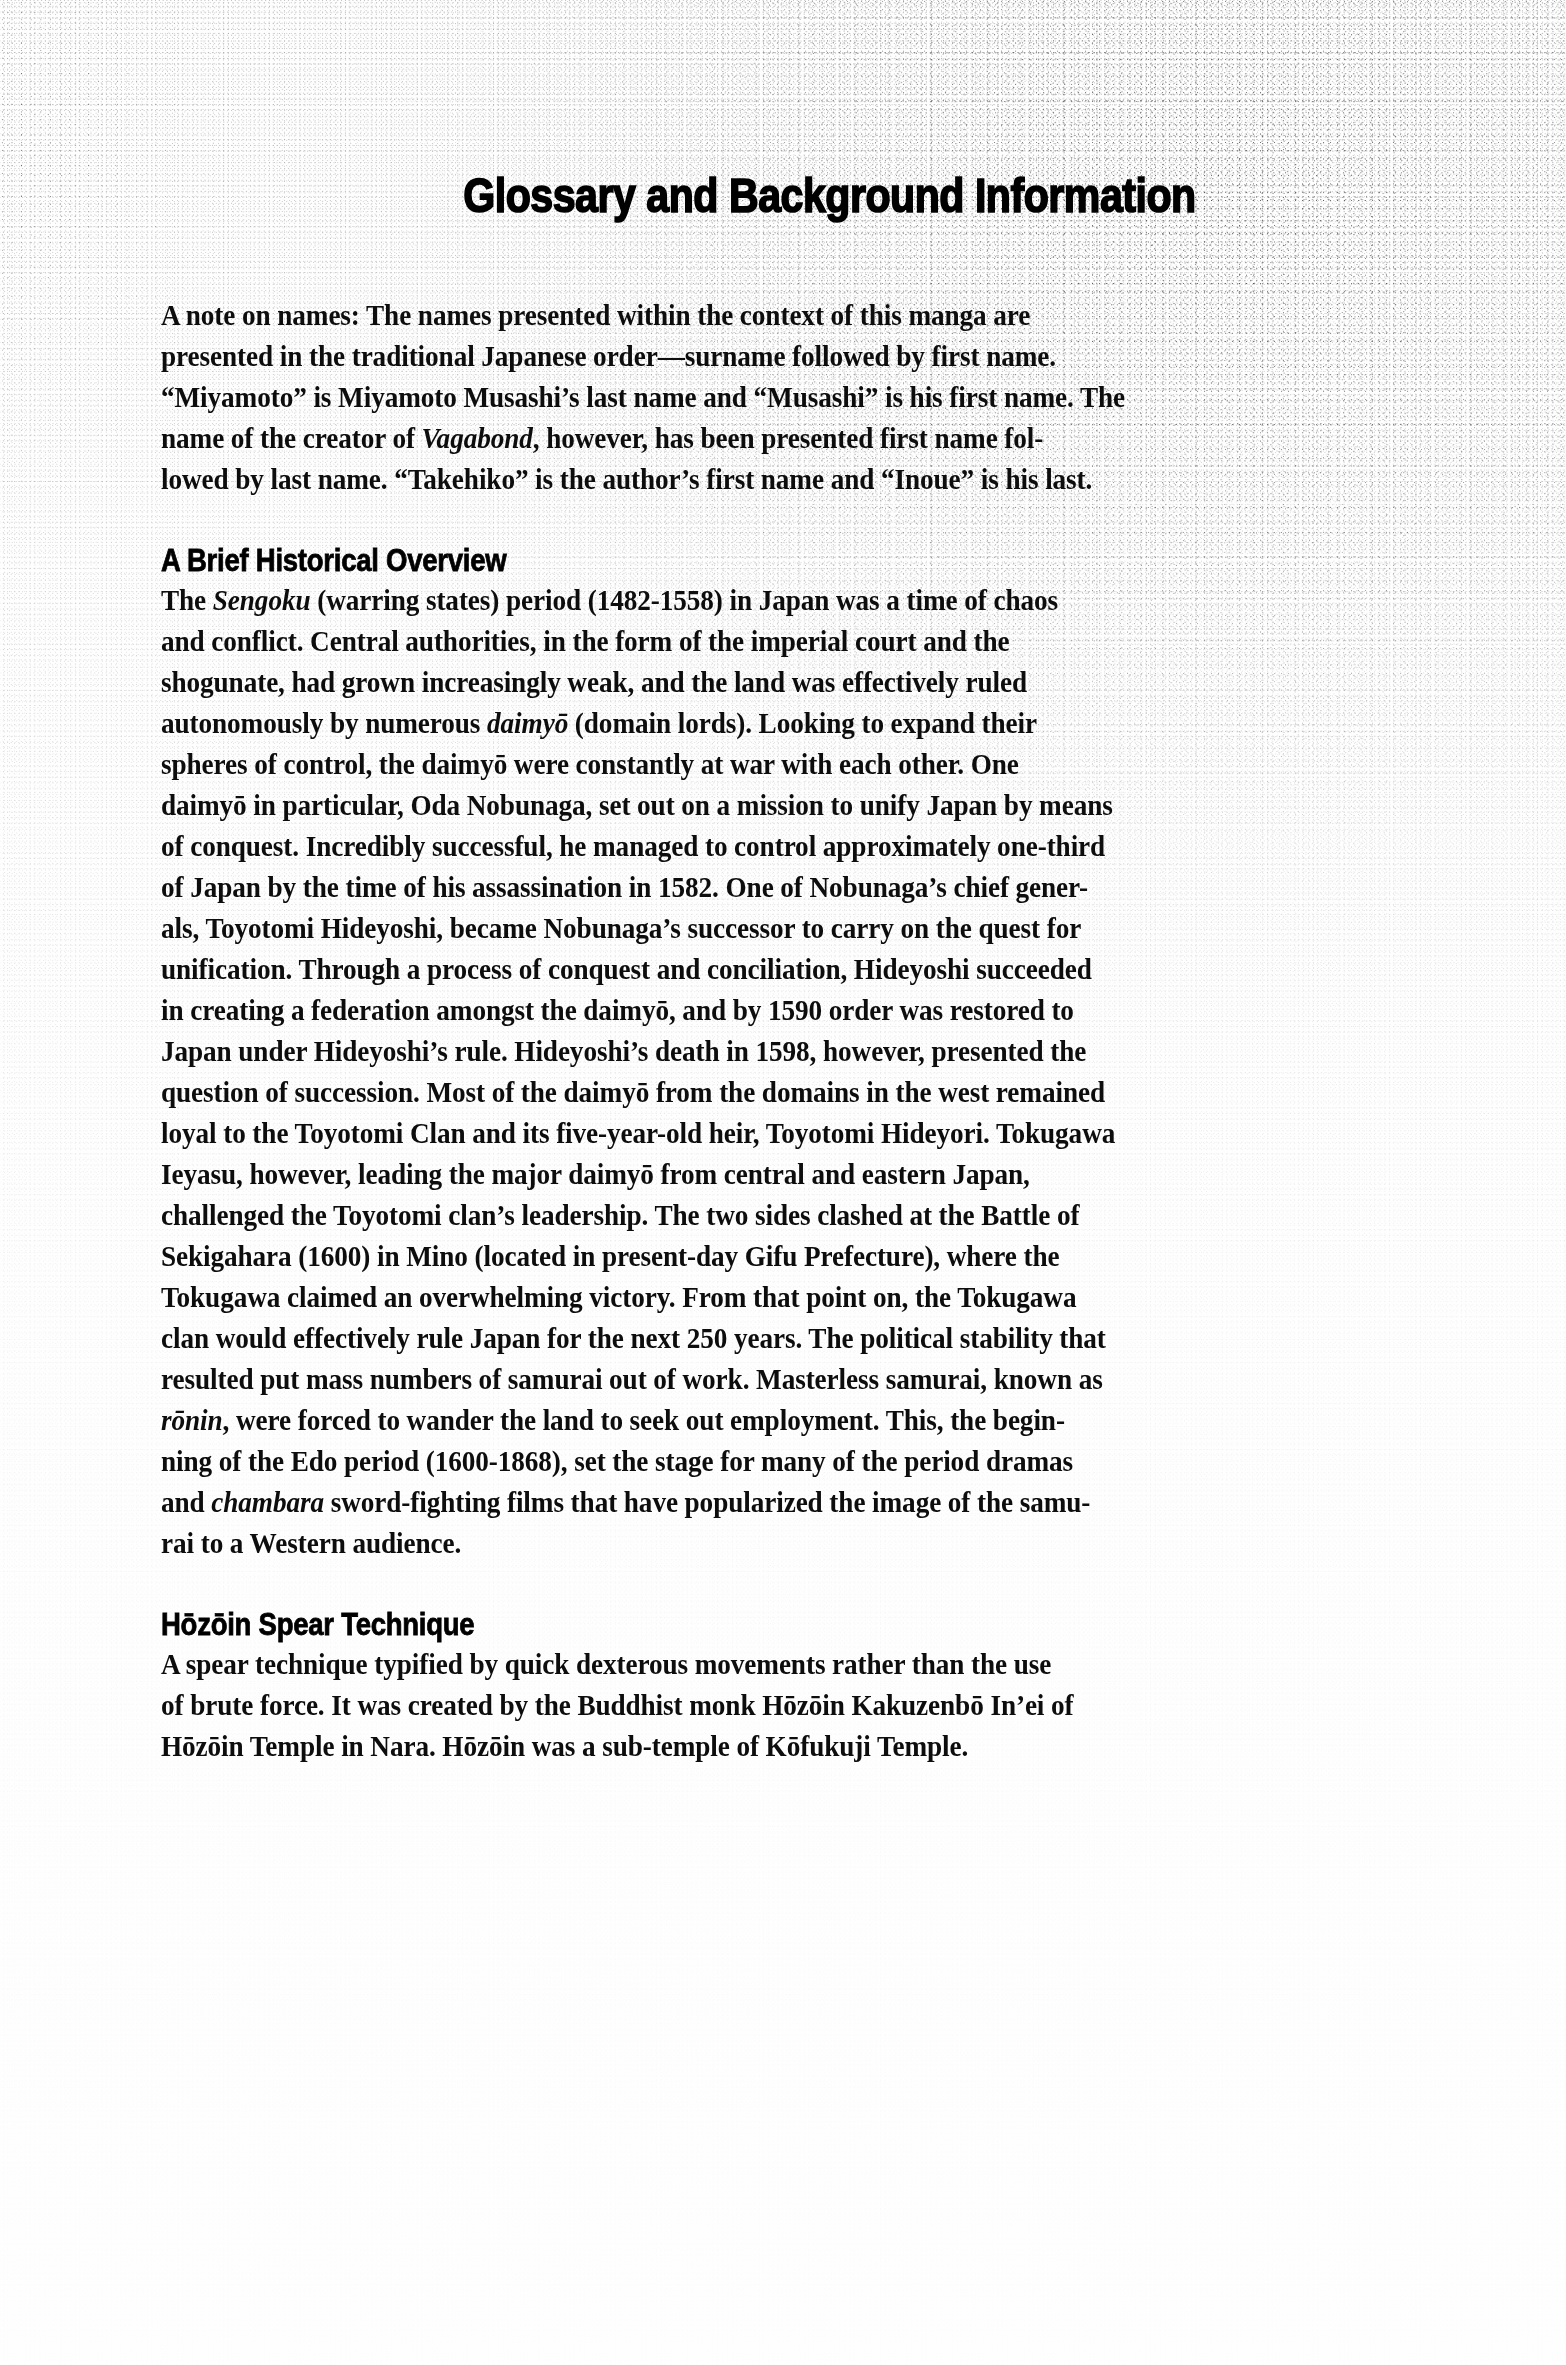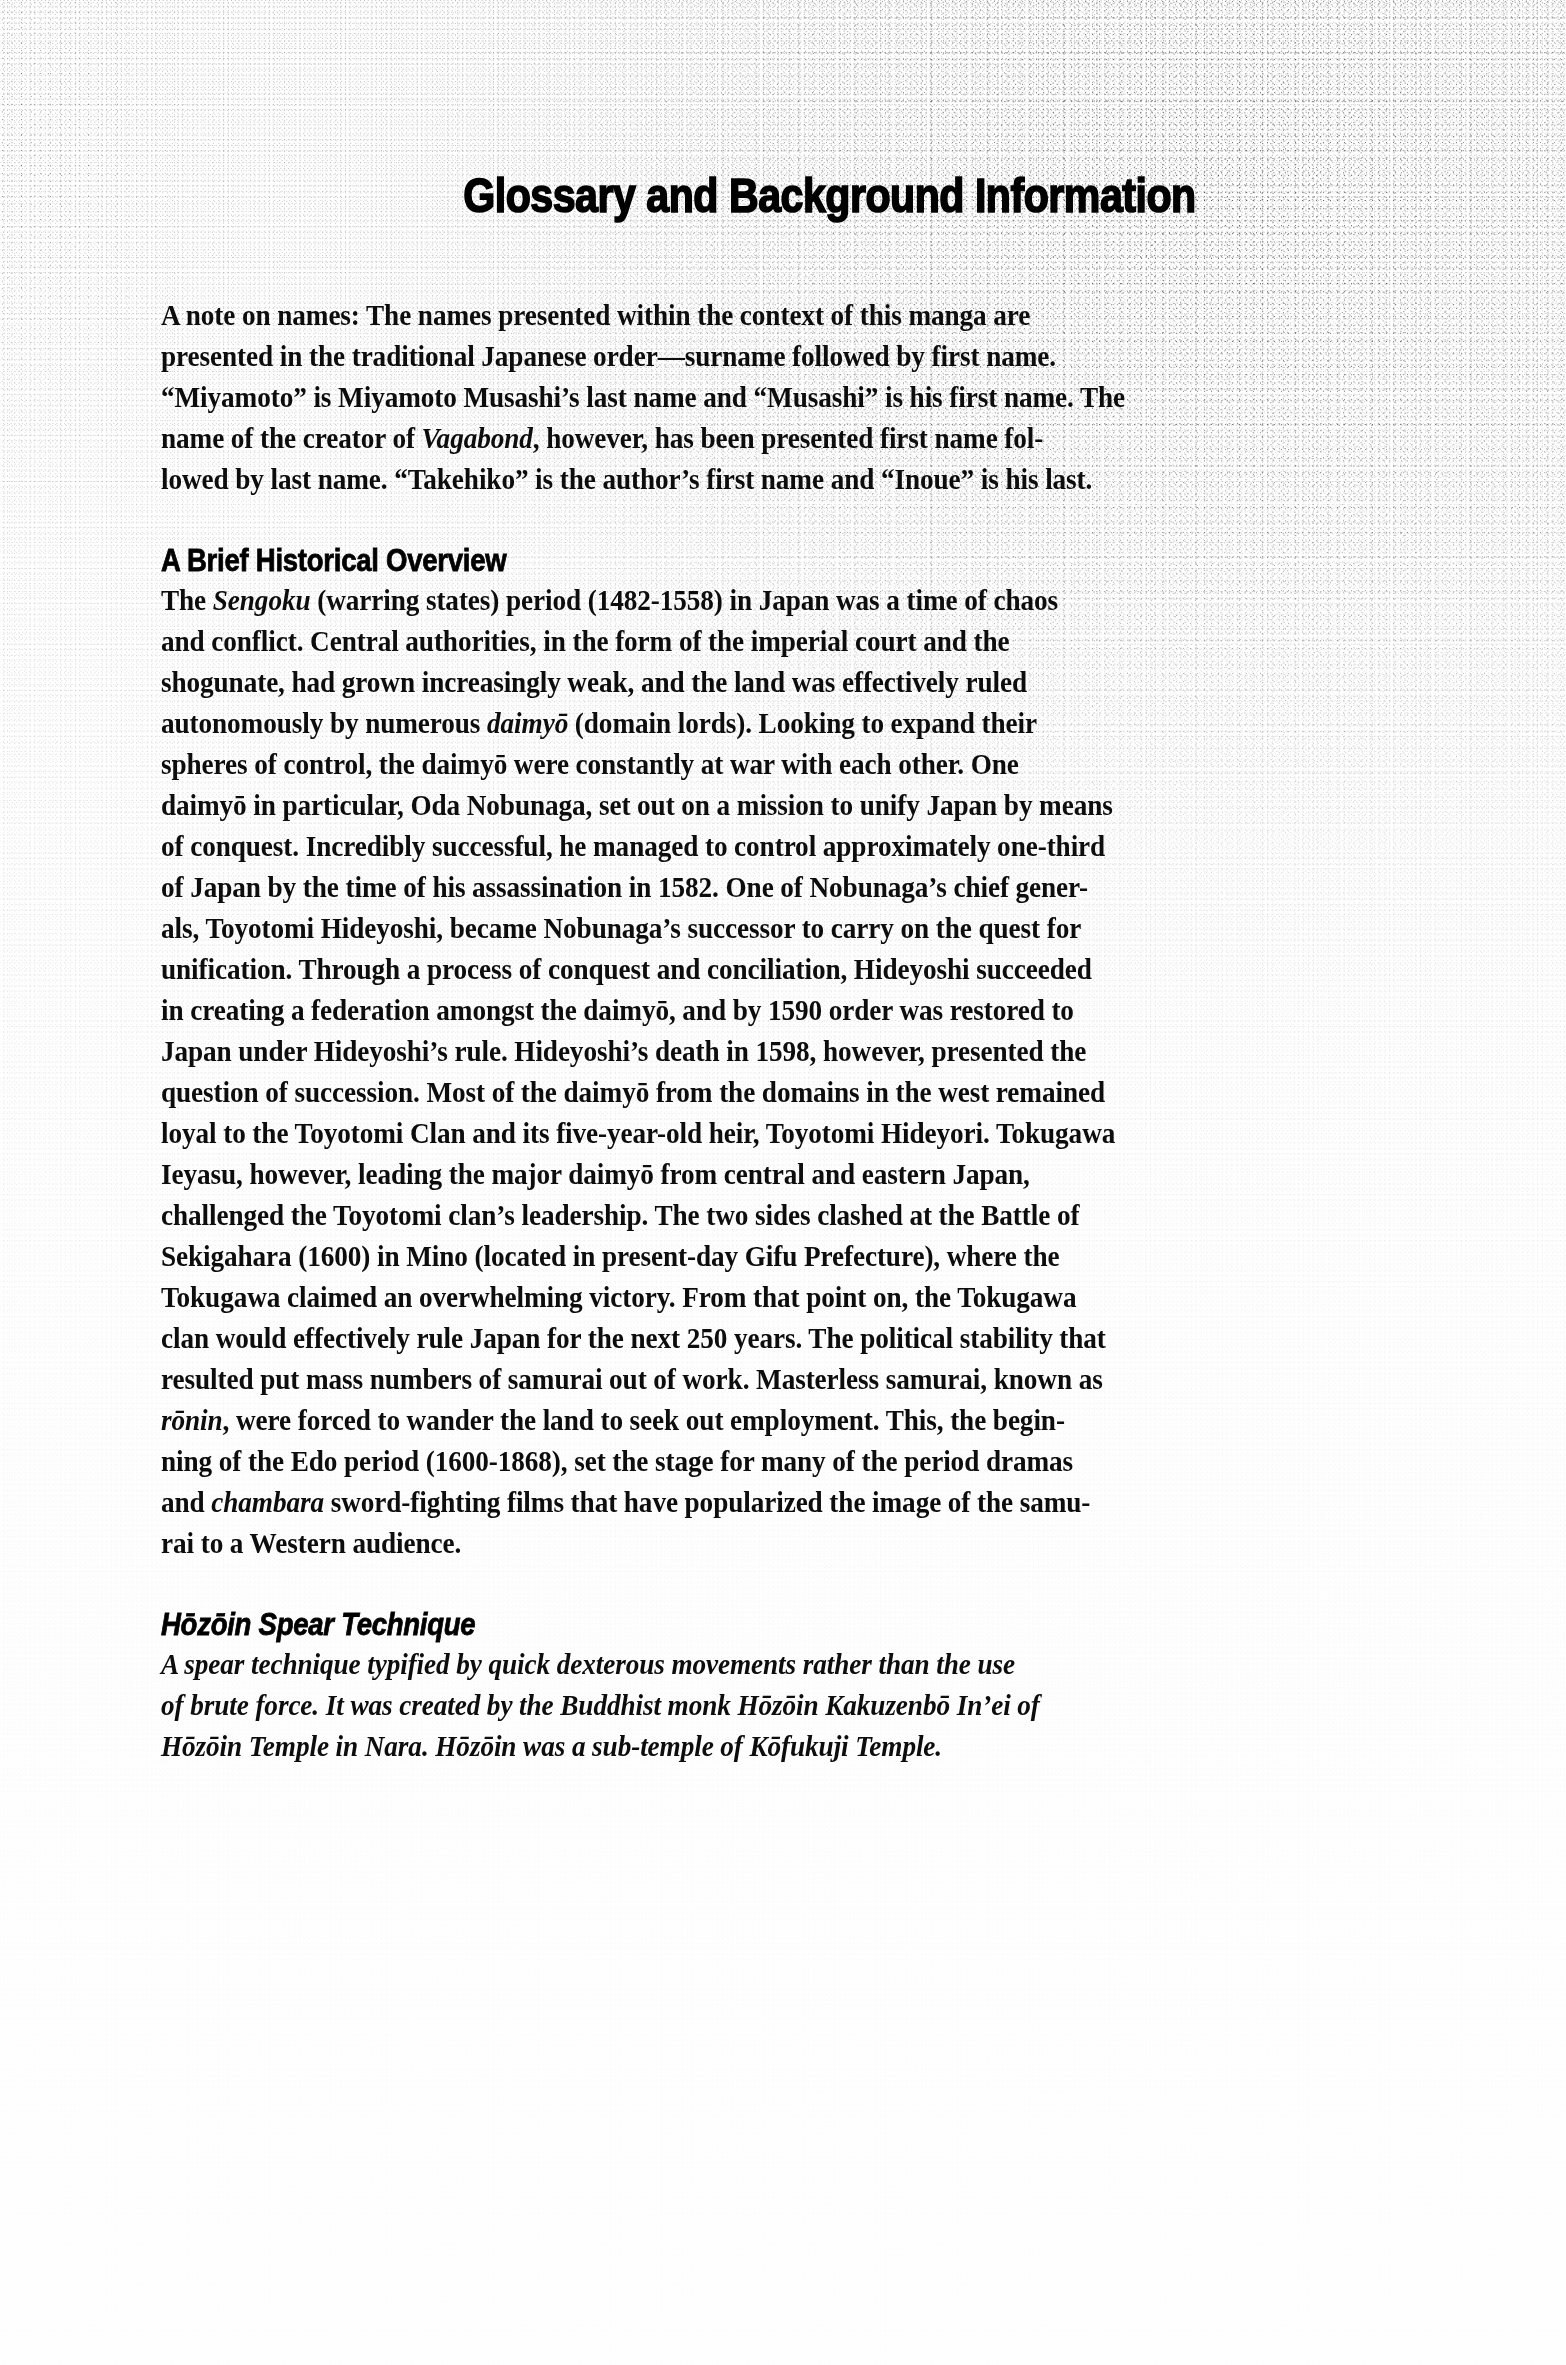--- a/index.html
+++ b/index.html
@@ -103,21 +103,21 @@
     letter-spacing: -0.1px;
     color: #0d0d0d;
     transform: scaleX(0.955);
     transform-origin: left center;
     width: 104.7%;
     text-rendering: optimizeLegibility;
   }
 
   .block-note    { padding-top: 75px; }
   .block-history { padding-top: 40px; }
-  .block-hozoin  { padding-top: 40px; font-style: italic; }
+  .block-hozoin  { padding-top: 40px; }
 
   .sec-head {
     margin: 0 0 0 0;
     font-family: "Liberation Sans Narrow", "Liberation Sans", sans-serif;
     font-weight: 700;
     font-size: 32px;
     line-height: 40px;
     letter-spacing: -0.3px;
     color: #000;
     transform: scaleX(0.86);

